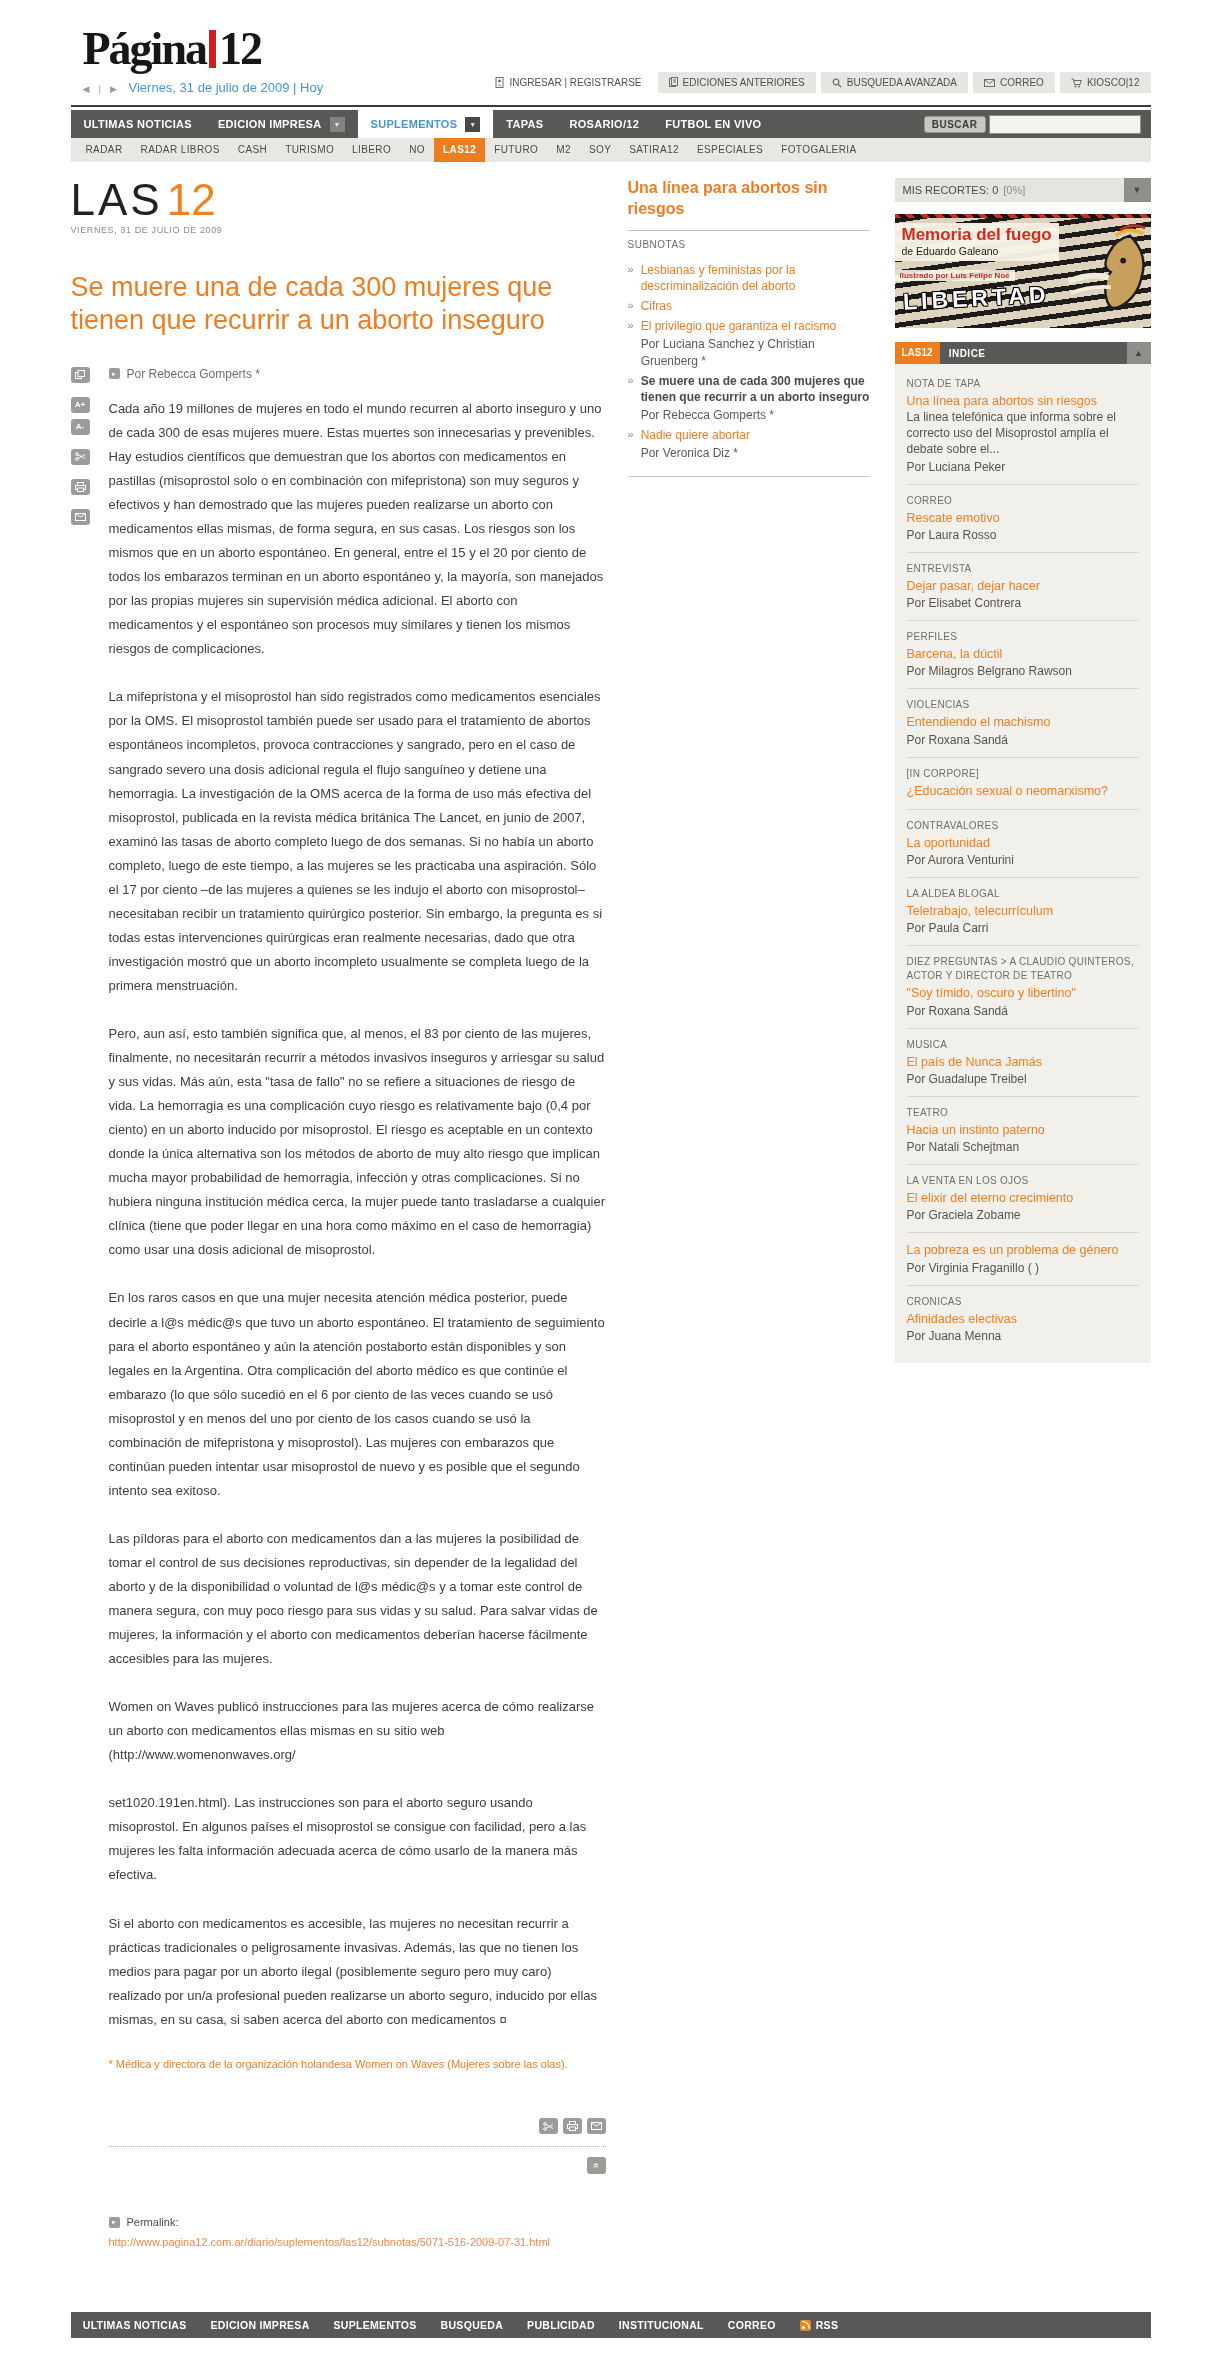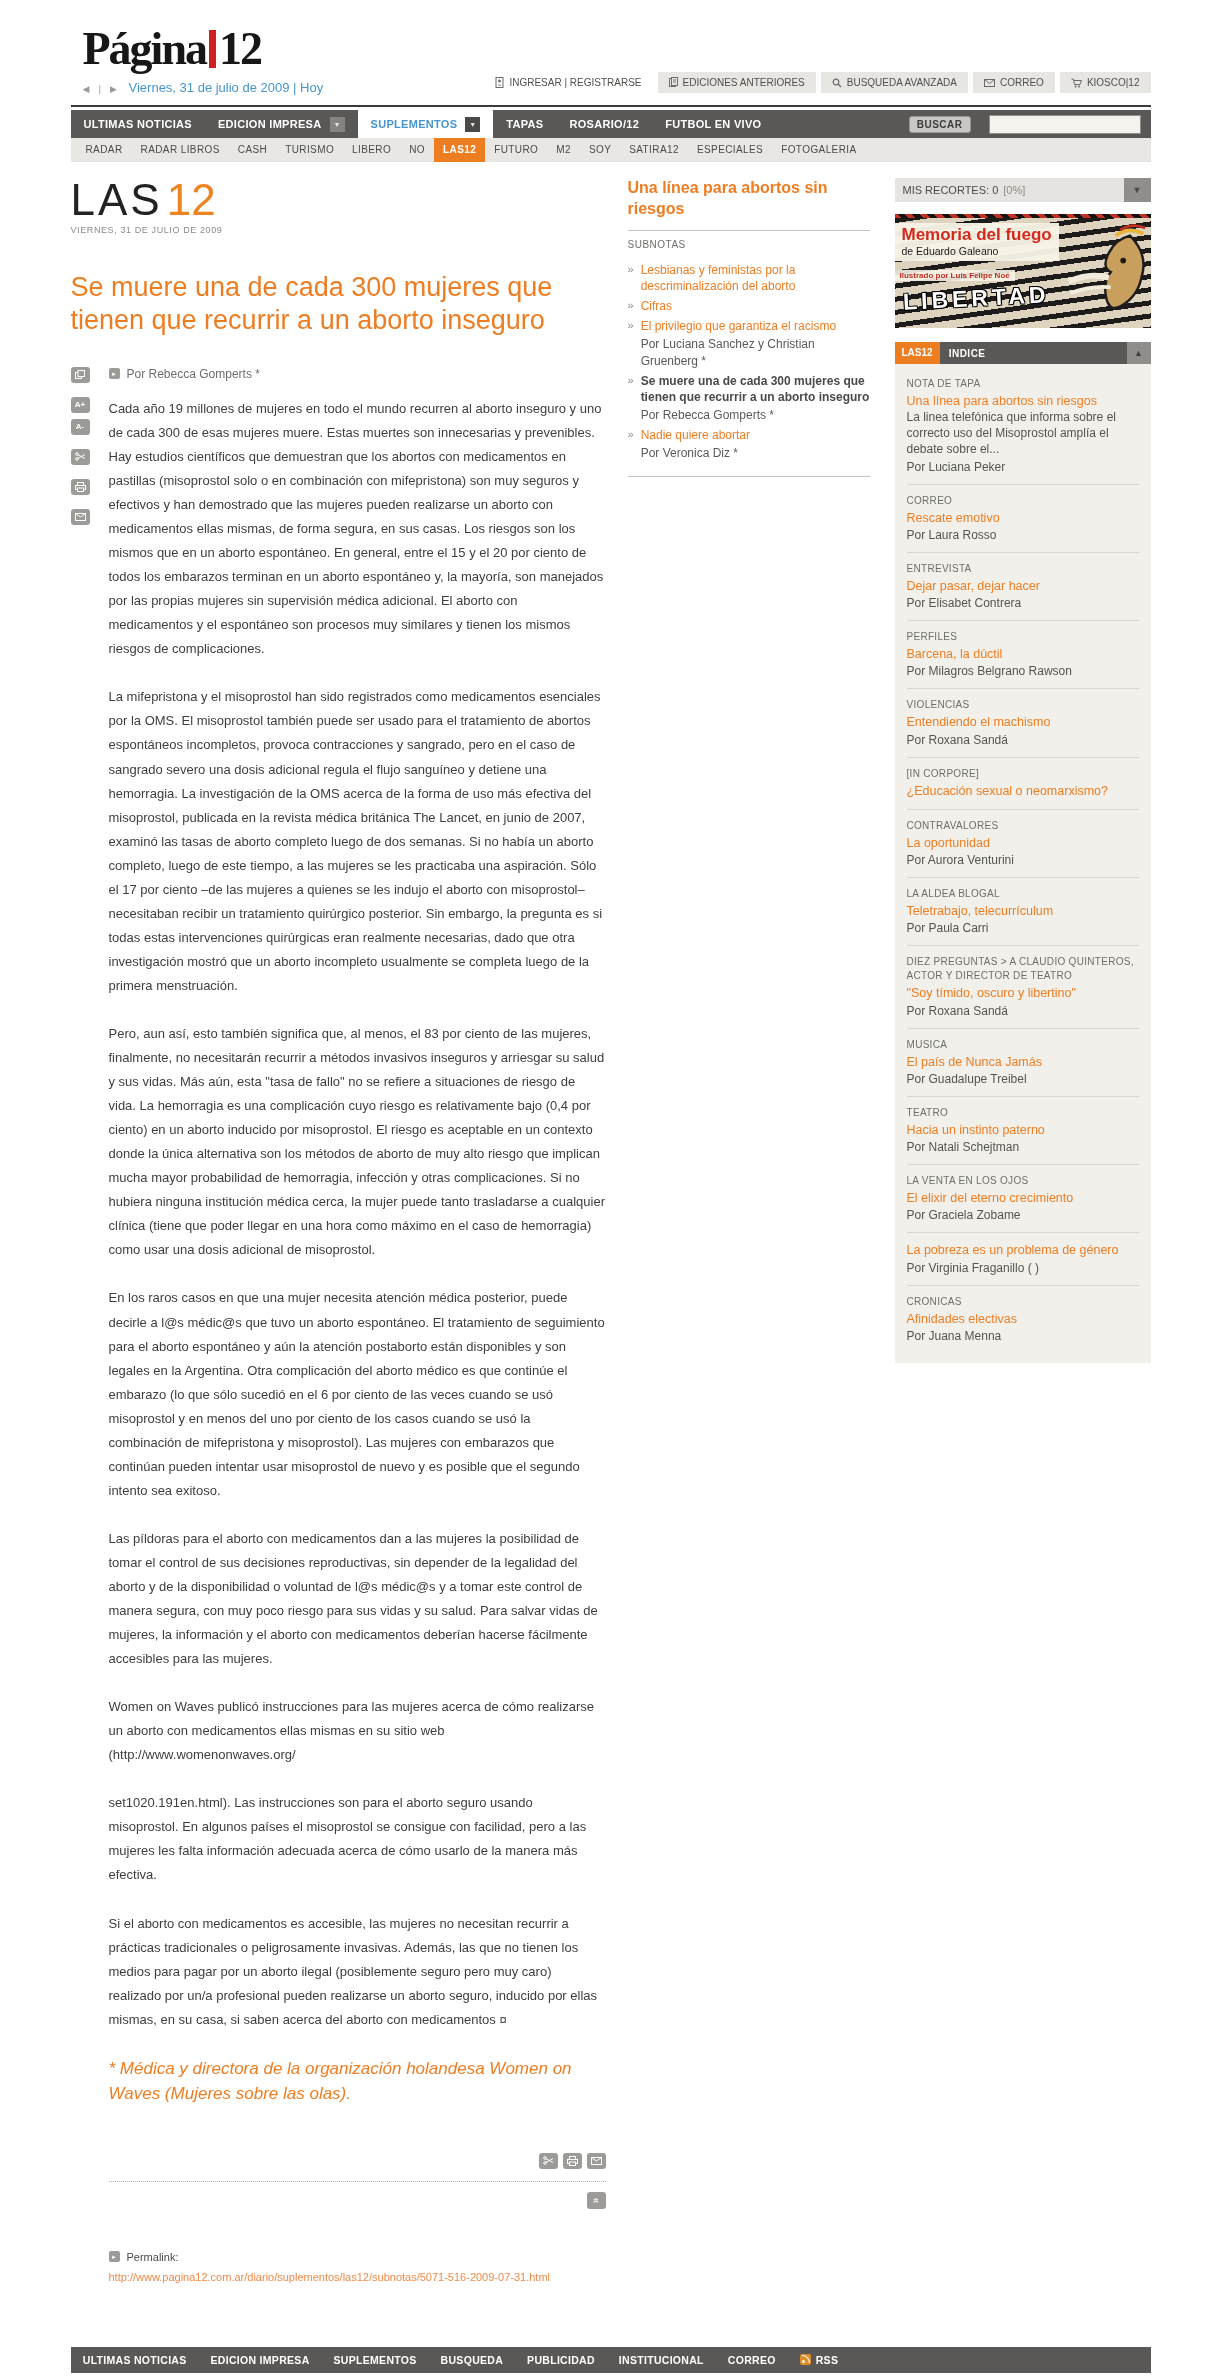--- a/index.html
+++ b/index.html
@@ -18,21 +18,21 @@
   .utility .utab.plain { background:#fff; }
   .utility svg { display:block; }
   .header-rule { border-top:2px solid #3c3b3a; margin-top:10px; }
 
   
   .mainnav { margin-top:3px; background:#5a5856; height:28px; display:flex; align-items:stretch; }
   .mn-item { display:flex; align-items:center; padding:0 13px; font-size:11px; font-weight:bold; color:#fff; letter-spacing:.3px; cursor:pointer; white-space:nowrap; }
   .mn-item.active { background:#fff; color:#4795cf; }
   .mn-item .dd { display:inline-block; margin-left:8px; width:15px; height:15px; background:#848381; color:#e6e5e2; font-size:7px; line-height:15px; text-align:center; }
   .mn-item.active .dd { background:#4a4948; }
-  .mn-search { margin-left:auto; display:flex; align-items:center; gap:18px; padding-right:10px; }
+  .mn-search { margin-left:auto; display:flex; align-items:center; gap:3px; padding-right:10px; }
   .btn-buscar { background:#c8c7c3; border:1px solid #96958f; border-radius:3px; color:#3c3c3a; font-size:10px; font-weight:bold; padding:2px 7px; cursor:pointer; letter-spacing:.5px; }
   .search-input { width:152px; height:19px; background:#f4f3ee; border:1px solid #8f8e88; }
   .subnav { background:#e8e7e3; height:24px; display:flex; align-items:center; gap:0; font-size:10px; color:#4a4a48; padding-left:6px; }
   .sn-item { padding:0 9px; line-height:24px; cursor:pointer; letter-spacing:.4px; white-space:nowrap; }
   .sn-item.active { background:#ed7d21; color:#fff; font-weight:bold; }
 
   
   .main { display:flex; align-items:flex-start; margin-top:16px; }
   .col-article { width:535px; }
   .col-sub { width:242px; margin-left:22px; }
@@ -44,21 +44,21 @@
   .las12-date { font-size:9px; color:#8c8b87; letter-spacing:.6px; margin-top:3px; }
   .art-title { color:#ee7d22; font-size:27px; line-height:1.22; margin-top:36px; font-weight:normal; width:520px; }
   .art-wrap { display:flex; margin-top:30px; }
   .rail { width:22px; margin-right:16px; display:flex; flex-direction:column; gap:6px; }
   .tool { width:19px; height:16px; background:#9c9b97; border-radius:3px; color:#fff; font-size:8px; font-weight:bold; display:flex; align-items:center; justify-content:center; cursor:pointer; }
   .tool.sp { margin-top:8px; }
   .art-body { width:497px; }
   .byline { font-size:12px; color:#6e6e6b; margin-bottom:16px; display:flex; align-items:center; }
   .mini-sq { display:inline-flex; width:11px; height:11px; background:#9c9b97; border-radius:2px; color:#fff; font-size:7px; align-items:center; justify-content:center; margin-right:7px; }
   .art-body p { font-size:13px; line-height:1.85; margin-bottom:24px; color:#3e3e3c; }
-  .footnote { color:#ee7d22; font-style:italic; font-size:17px; line-height:1.5; margin-top:4px; }
+  .footnote { color:#ee7d22; font-size:11px; line-height:1.5; margin-top:4px; }
   .share-row { display:flex; justify-content:flex-end; gap:5px; margin-top:46px; }
   .dotted { border-top:1px dotted #b3b2ae; margin-top:12px; }
   .top-btn-row { display:flex; justify-content:flex-end; margin-top:10px; }
   .up-btn { width:19px; height:17px; background:#9c9b97; border-radius:3px; color:#fff; display:flex; align-items:center; justify-content:center; cursor:pointer; }
   .up-btn span { display:inline-block; transform:rotate(-90deg); font-size:10px; font-weight:bold; }
   .permalink { margin-top:42px; font-size:11px; color:#4a4a48; display:flex; align-items:center; }
   .perma-url { margin-top:8px; font-size:11px; color:#ee8a4a; word-break:break-all; }
 
   
   .sub-title { color:#ee7d22; font-size:16px; font-weight:bold; line-height:1.3; }

